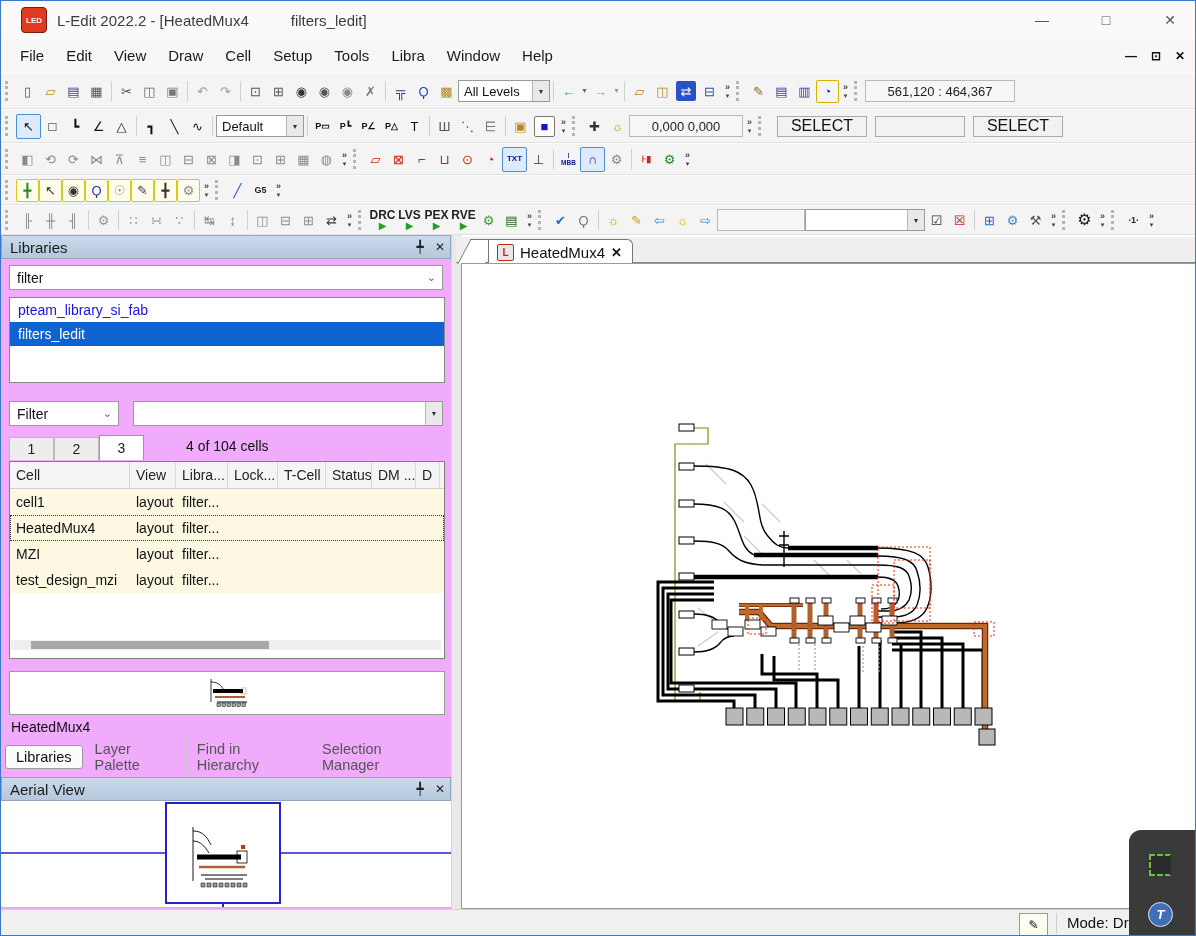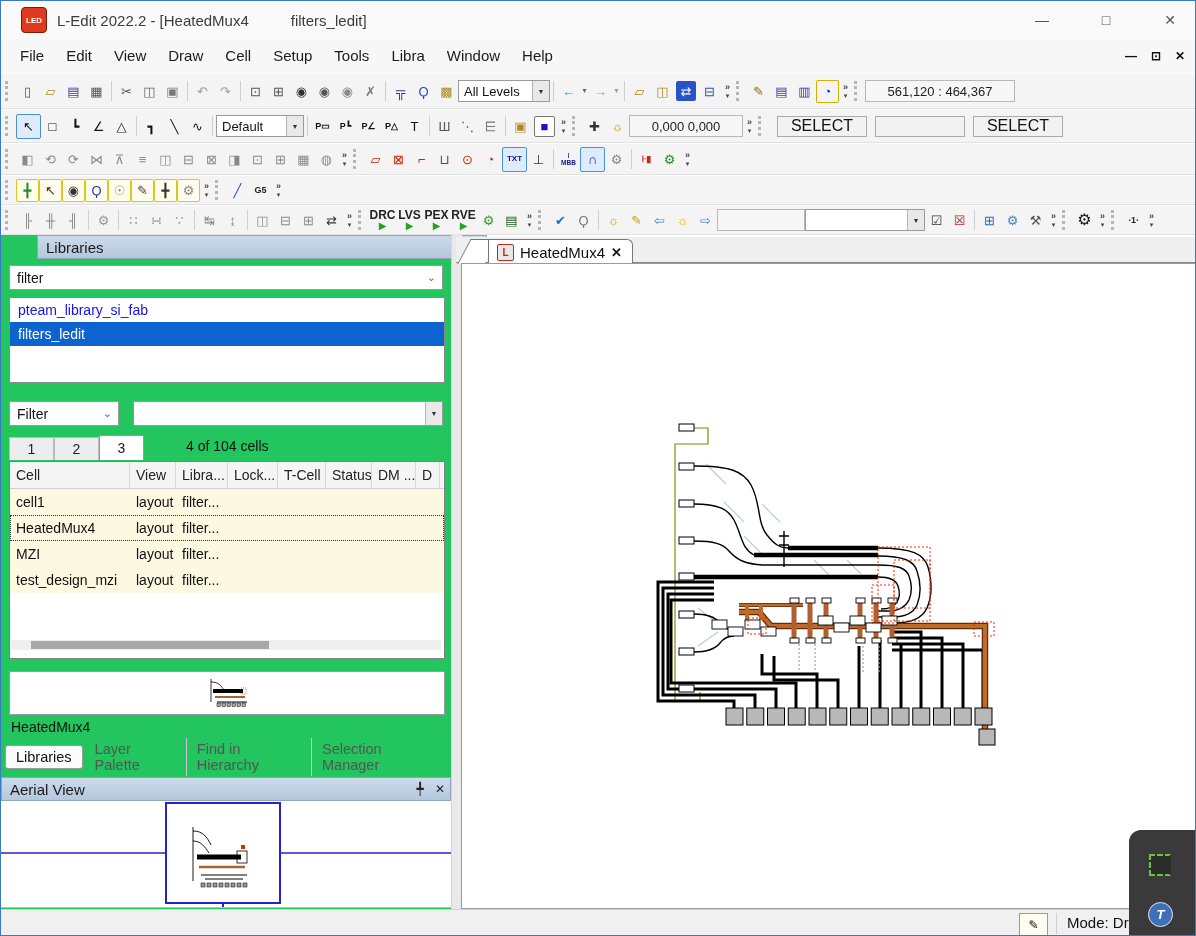--- a/index.html
+++ b/index.html
@@ -43,21 +43,21 @@
   .dd-arr{width:16px;height:100%;background:#e9e9e9;border-left:1px solid #b5b5b5;font-size:7px;display:flex;align-items:center;justify-content:center;color:#333;}
   .tb-tx{height:20px;background:#f6f6f6;border:1px solid #b8b8b8;font-size:13px;display:inline-flex;align-items:center;justify-content:center;color:#222;flex:none;}
   .tb-lbl{height:19px;background:#f2f2f2;border:1px solid #aaa;font-size:16px;display:inline-flex;align-items:center;justify-content:center;color:#111;margin-left:8px;flex:none;}
   .tb-btn.run{flex-direction:column;min-width:27px;}
   .run-lab{font-size:12px;font-weight:bold;color:#222;line-height:1;}
   .run-play{color:#28a028;font-size:10px;line-height:1;}
   .tb-btn.stack2{flex-direction:column;}
   .stack2 .l1{font-size:8px;line-height:1;color:#13138c;} .stack2 .l2{font-size:6.5px;font-weight:bold;line-height:1;color:#13138c;}
   .rot90 .gl{transform:rotate(90deg);display:inline-block;}
   
-  .dock{position:absolute;left:0;top:234px;width:450px;height:676px;background:#22c55e;padding-left:36px;}
+  .dock{position:absolute;left:0;top:234px;width:450px;height:676px;background:#f0abfc;}
   .panel-hdr{height:24px;background:linear-gradient(#ccdaeb,#b4c7dc);border:1px solid #93a5ba;display:flex;align-items:center;
     font-size:15px;color:#1a1a1a;padding-left:8px;box-sizing:border-box;}
   .panel-hdr .sp{flex:1;}
   .hdr-btn{width:20px;text-align:center;font-size:12px;color:#222;}
   .combo{background:#fff;border:1px solid #999;height:25px;display:flex;align-items:center;font-size:14px;color:#111;padding-left:7px;box-sizing:border-box;}
   .combo .sp{flex:1;} .combo .caret{font-size:11px;color:#666;padding-right:6px;}
   .lib-list{position:absolute;left:8px;top:62px;width:434px;height:84px;background:#fff;border:1px solid #8a8a8a;overflow:hidden;}
   .lib-item{height:24px;line-height:24px;font-size:14px;padding-left:8px;color:#1414e8;}
   .lib-item.selected{background:#0d63cf;color:#fff;}
   .ftr-row{position:absolute;left:8px;top:166px;width:434px;display:flex;gap:14px;}

